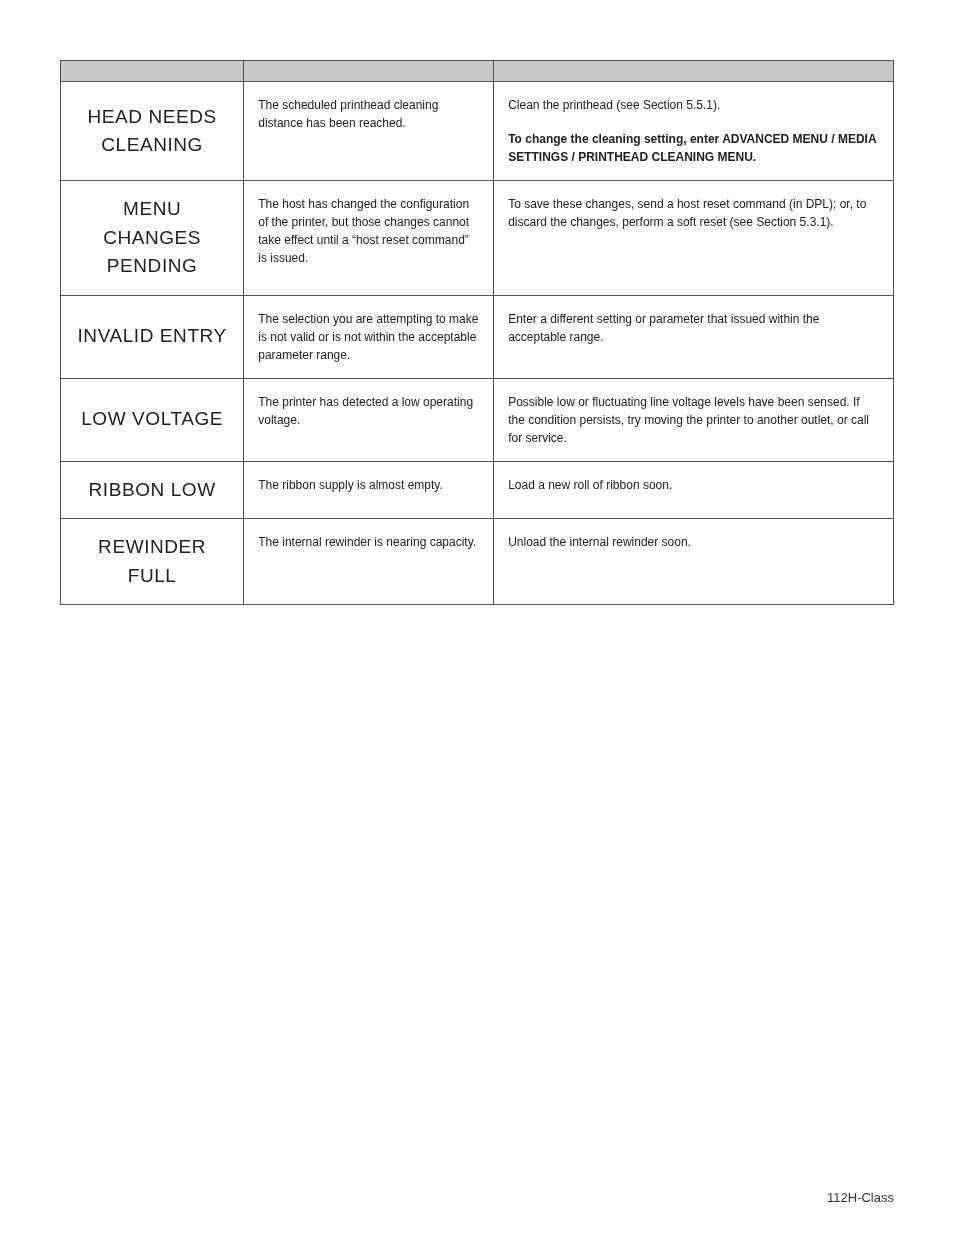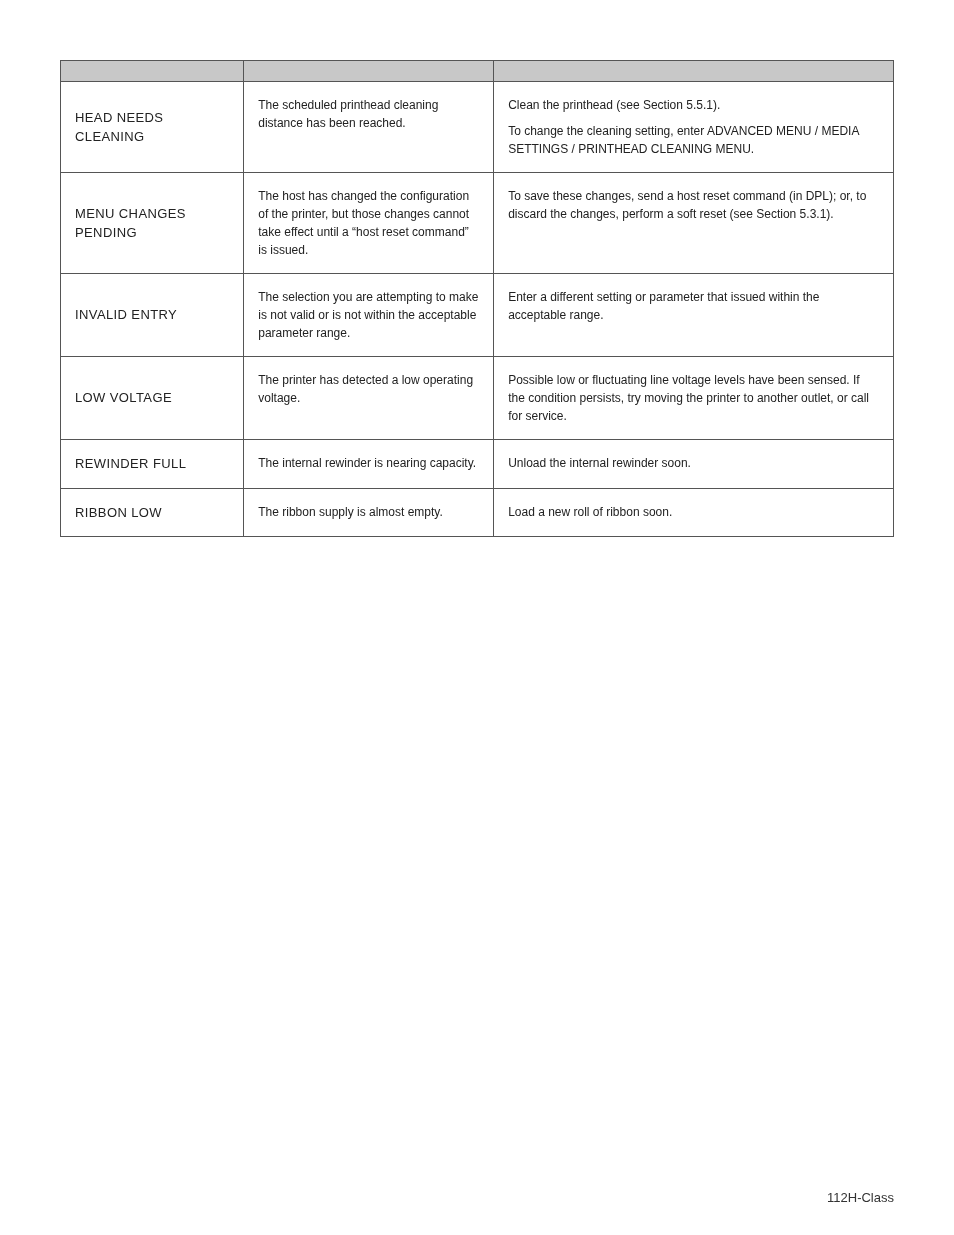--- a/index.html
+++ b/index.html
@@ -35,22 +35,22 @@
       border: 1.5px solid #555;
     }
     tbody td {
       border: 1.5px solid #555;
       padding: 14px 14px;
       vertical-align: middle;
       font-size: 12px;
       line-height: 1.5;
     }
     td.message-name {
-      text-align: left;
-      font-size: 13px;
+      text-align: center;
+      font-size: 19px;
       font-weight: normal;
       letter-spacing: 0.03em;
       width: 22%;
     }
     td.cause {
       width: 30%;
       vertical-align: top;
     }
     td.remedy {
       width: 48%;
@@ -78,21 +78,21 @@
         <th></th>
         <th></th>
       </tr>
     </thead>
     <tbody id="table-body">
     <tr>
           <td class="message-name">HEAD NEEDS CLEANING</td>
           <td class="cause">The scheduled printhead cleaning distance has been reached.</td>
           <td class="remedy">
             <p>Clean the printhead (see Section 5.5.1).</p>
-            <p style="margin-top: 8px;">To change the cleaning setting, enter ADVANCED MENU / MEDIA SETTINGS / PRINTHEAD CLEANING MENU.</p>
+            <p style="margin-top: 16px; font-weight: bold;">To change the cleaning setting, enter ADVANCED MENU / MEDIA SETTINGS / PRINTHEAD CLEANING MENU.</p>
           </td>
         </tr>
         <tr>
           <td class="message-name">MENU CHANGES PENDING</td>
           <td class="cause">The host has changed the configuration of the printer, but those changes cannot take effect until a “host reset command” is issued.</td>
           <td class="remedy">
             <p>To save these changes, send a host reset command (in DPL); or, to discard the changes, perform a soft reset (see Section 5.3.1).</p>
           </td>
         </tr>
         <tr>
@@ -103,31 +103,31 @@
           </td>
         </tr>
         <tr>
           <td class="message-name">LOW VOLTAGE</td>
           <td class="cause">The printer has detected a low operating voltage.</td>
           <td class="remedy">
             <p>Possible low or fluctuating line voltage levels have been sensed. If the condition persists, try moving the printer to another outlet, or call for service.</p>
           </td>
         </tr>
         <tr>
+          <td class="message-name">RIBBON LOW</td>
+          <td class="cause">The ribbon supply is almost empty.</td>
+          <td class="remedy">
+            <p>Load a new roll of ribbon soon.</p>
+          </td>
+        </tr>
+        <tr>
           <td class="message-name">REWINDER FULL</td>
           <td class="cause">The internal rewinder is nearing capacity.</td>
           <td class="remedy">
             <p>Unload the internal rewinder soon.</p>
-          </td>
-        </tr>
-        <tr>
-          <td class="message-name">RIBBON LOW</td>
-          <td class="cause">The ribbon supply is almost empty.</td>
-          <td class="remedy">
-            <p>Load a new roll of ribbon soon.</p>
           </td>
         </tr>
       </tbody>
   </table>
 </div>
 
 <div class="footer">
   <span>112</span>
   <span>H-Class</span>
 </div>

